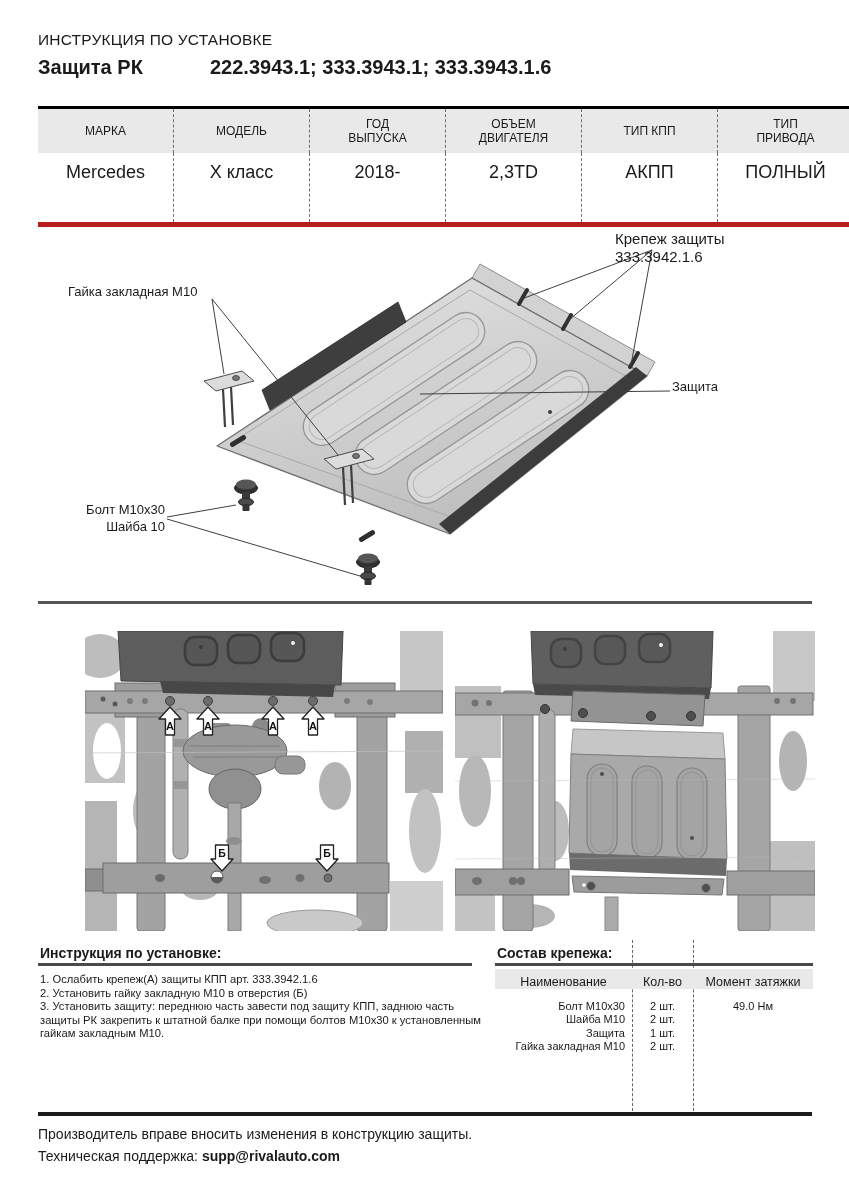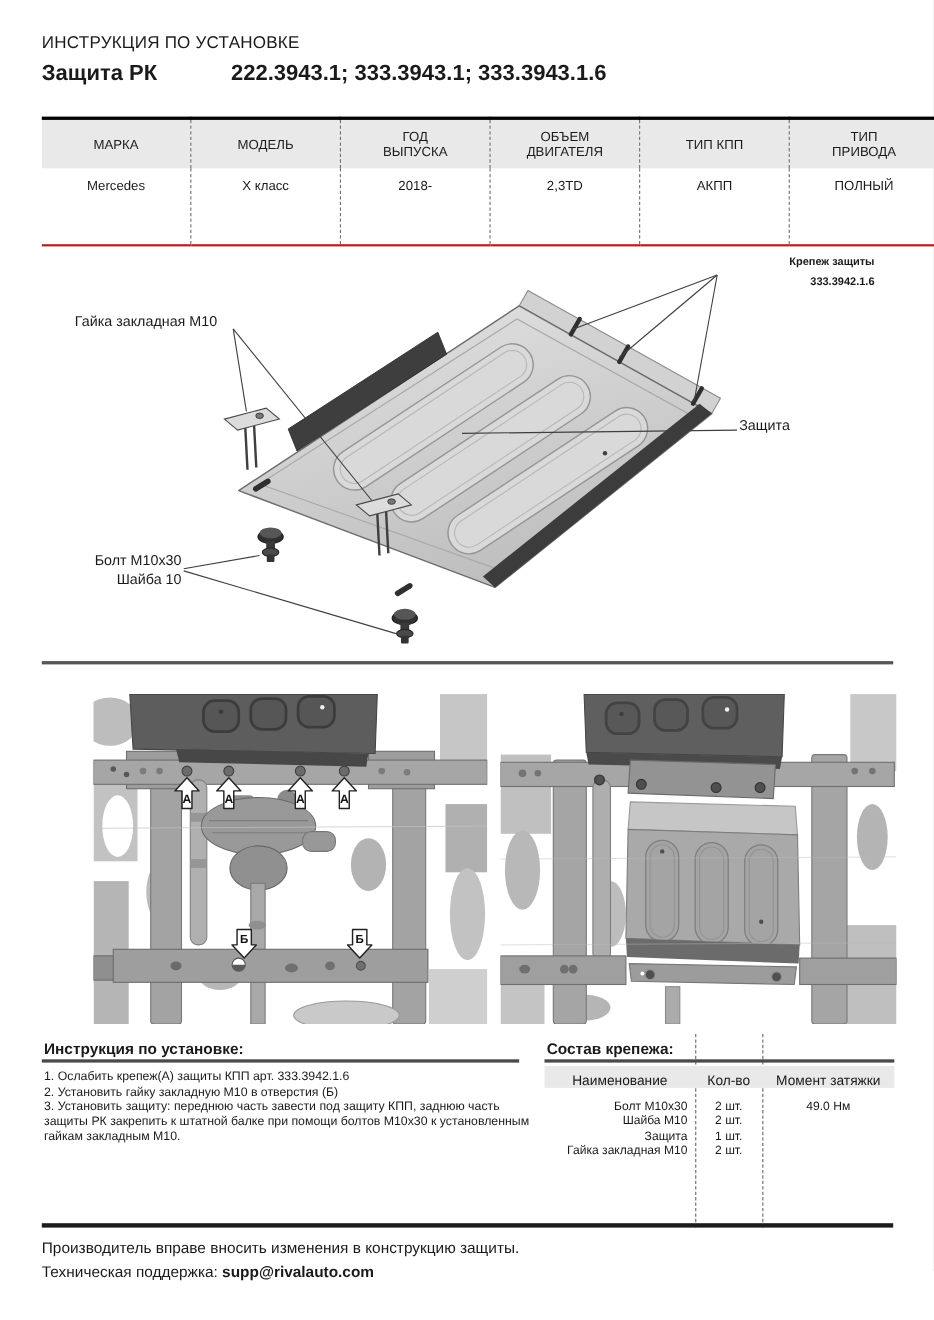--- a/index.html
+++ b/index.html
@@ -14,24 +14,24 @@
   .doc-sub{left:38px; top:56px; width:700px; height:22px; font-weight:bold; font-size:20px;}
   .doc-sub .nums{position:absolute; left:172px; top:0;}
   
   table.spec{position:absolute; left:38px; top:106px; width:774px; border-collapse:collapse; table-layout:fixed;}
   table.spec th, table.spec td{
     width:129px; text-align:center; border-left:1px dashed #6f6f6f; padding:0 3px;
   }
   table.spec th:first-child, table.spec td:first-child{border-left:none;}
   table.spec thead tr{background:#e9e9e9; border-top:3px solid #000;}
   table.spec th{font-weight:400; font-size:12px; height:44px; line-height:14.5px; white-space:pre-line;}
-  table.spec td{font-size:12px; height:60px; vertical-align:top; padding-top:9px; border-bottom:2px solid #b91c1c;}
+  table.spec td{font-size:18px; height:60px; vertical-align:top; padding-top:9px; border-bottom:5px solid #b91c1c;}
   
   .dlabel{font-size:13px; line-height:17px; color:#1a1a1a;}
-  .kit-label{left:615px; top:230px; width:180px; text-align:right; font-weight:bold; font-size:10px; line-height:18px;}
+  .kit-label{left:615px; top:230px; width:180px; text-align:left; font-weight:normal; font-size:15px; line-height:18px;}
   .rivet-label{left:68px; top:283px;}
   .shield-label{left:672px; top:378px;}
   .bolt-label{left:60px; top:501px; width:105px; text-align:right;}
   .rule{background:#555; height:3px; left:38px; width:774px;}
   .rule-mid{top:601px;}
   
   .sec-head{font-weight:bold; font-size:14px;}
   .inst-head{left:40px; top:945px;}
   .inst-rule{left:38px; top:963px; width:434px; height:3px; background:#4a4a4a;}
   .inst-steps{left:40px; top:973px; width:446px; font-size:11.2px; line-height:13.5px;}

